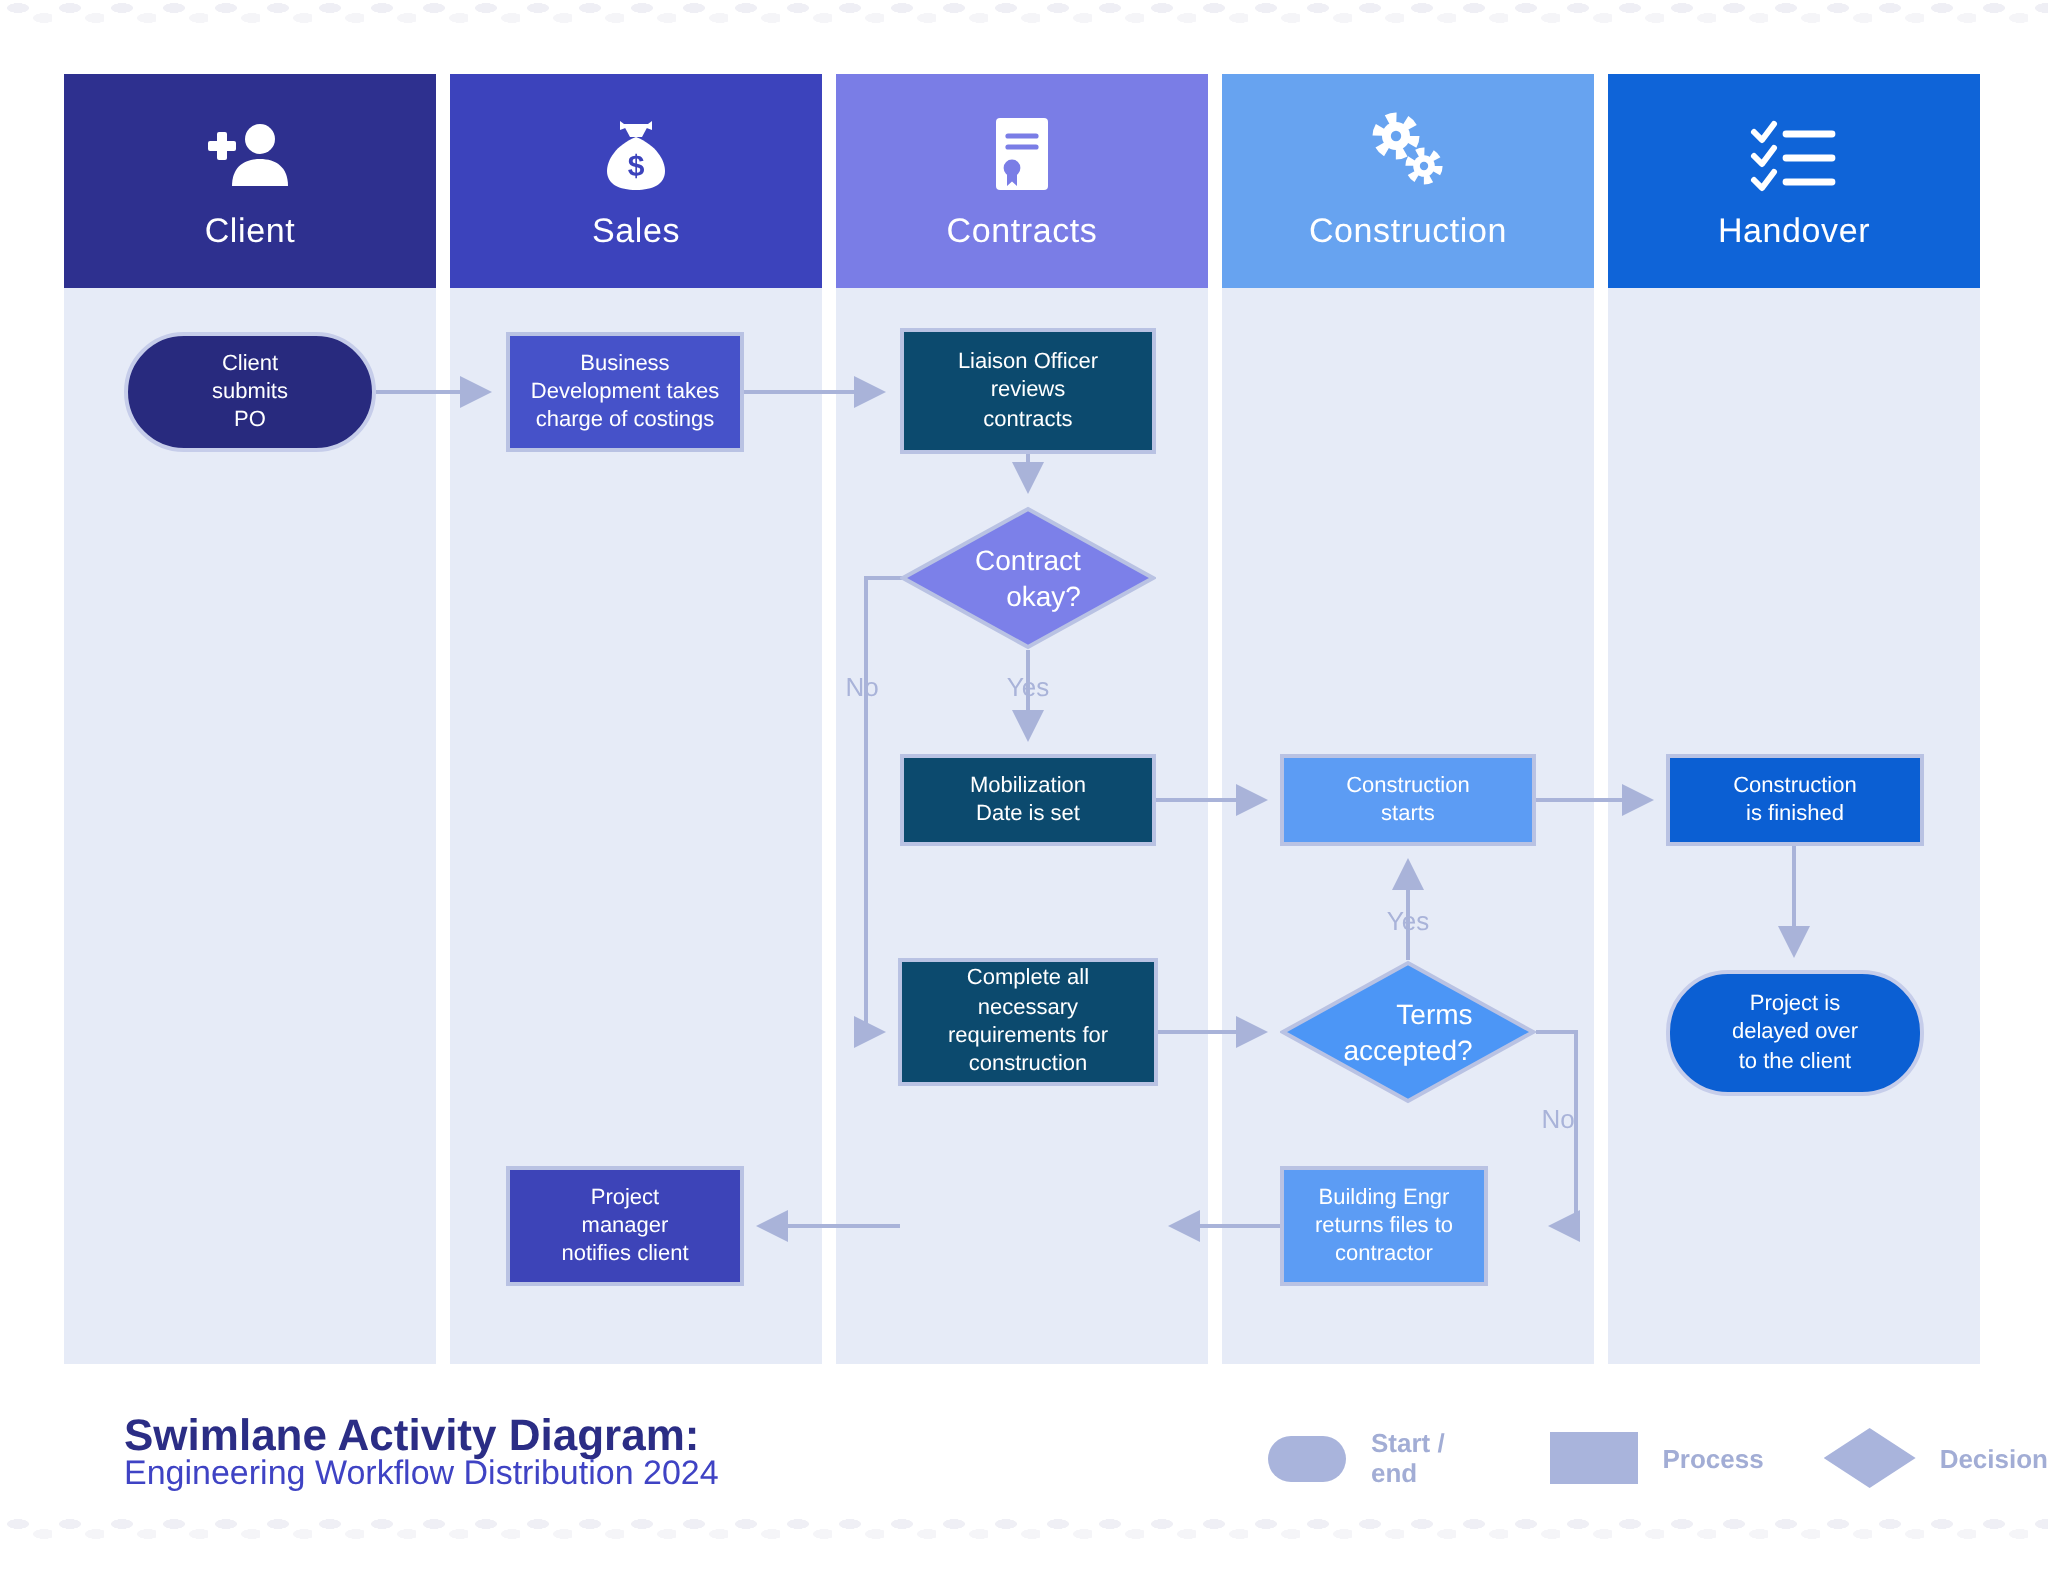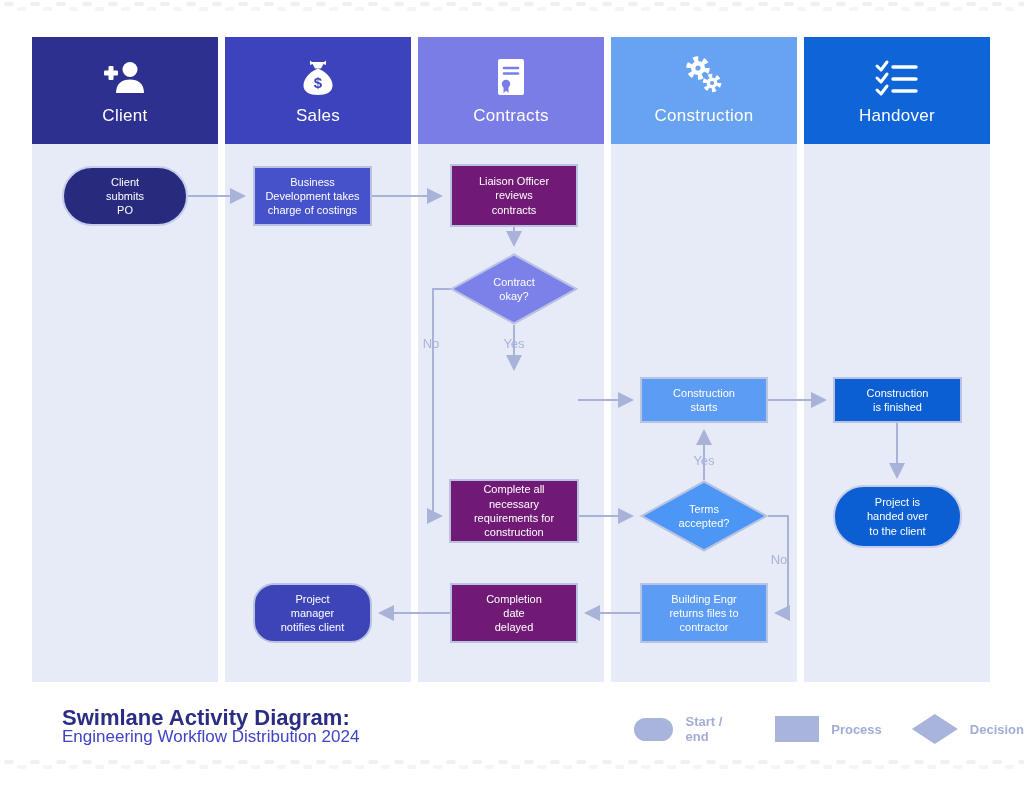--- a/index.html
+++ b/index.html
@@ -27,30 +27,30 @@
   .l5{left:804px;} .l5 .lane-header{background:#0f64d8;}
   .hicon{height:42px;display:flex;align-items:flex-end;justify-content:center;}
 
   
   .node{position:absolute;display:flex;align-items:center;justify-content:center;text-align:center;
         color:#fff;font-size:11px;line-height:1.3;white-space:pre-line;box-sizing:border-box;
         border:2px solid #b9c2e3;}
   .pill{border-radius:31px;border-color:#c6cdea;}
   .n-client{background:#282a7e;}
   .n-sales{background:#4652c9;}
-  .n-sales-dark{background:#3d44b8;border-radius:21px;}
-  .n-contracts{background:#701a75;}
+  .n-sales-dark{background:#3d44b8;}
+  .n-contracts{background:#0c4a6e;}
   .n-construction{background:#5c9cf4;}
   .n-handover{background:#0b5fd3;}
 
   
   .diamond{position:absolute;}
   .diamond svg{position:absolute;left:0;top:0;}
   .diamond .dtext{position:absolute;left:0;top:0;width:100%;height:100%;display:flex;align-items:center;justify-content:center;
-        text-align:center;color:#fff;font-size:11px;line-height:1.3;white-space:pre-line;}
+        text-align:right;color:#fff;font-size:14px;line-height:1.3;white-space:pre-line;}
 
   
   .branch{position:absolute;width:34px;text-align:center;font-size:13px;color:#a9b3d9;}
 
   
   #edges{position:absolute;left:0;top:0;pointer-events:none;}
 
   
   .f-title{position:absolute;left:62px;top:705px;font-size:22px;font-weight:bold;color:#2b2d85;}
   .f-sub{position:absolute;left:62px;top:727px;font-size:17px;color:#3f43c4;}
@@ -186,20 +186,22 @@
 contracts</div>
 
   <div class="diamond" style="left:450px;top:253px;width:128px;height:72px;">
     <svg width="128" height="72" viewBox="0 0 128 72">
       <polygon points="64,1.5 126.5,36 64,70.5 1.5,36" fill="#7c80e9" stroke="#b9c2e3" stroke-width="2"></polygon>
     </svg>
     <div class="dtext">Contract
 okay?</div>
   </div>
 
+  <div class="node n-contracts" style="left:450px;top:377px;width:128px;height:46px;">Mobilization
+Date is set</div>
 
   <div class="node n-construction" style="left:640px;top:377px;width:128px;height:46px;">Construction
 starts</div>
 
   <div class="node n-handover" style="left:833px;top:377px;width:129px;height:46px;">Construction
 is finished</div>
 
   <div class="node n-contracts" style="left:449px;top:479px;width:130px;height:64px;">Complete all
 necessary
 requirements for
@@ -207,32 +209,29 @@
 
   <div class="diamond" style="left:640px;top:480px;width:128px;height:72px;">
     <svg width="128" height="72" viewBox="0 0 128 72">
       <polygon points="64,1.5 126.5,36 64,70.5 1.5,36" fill="#4c96f6" stroke="#b9c2e3" stroke-width="2"></polygon>
     </svg>
     <div class="dtext">Terms
 accepted?</div>
   </div>
 
   <div class="node pill n-handover" style="left:833px;top:485px;width:129px;height:63px;">Project is
-handed over
+delayed over
 to the client</div>
 
   <div class="node n-sales-dark" style="left:253px;top:583px;width:119px;height:60px;">Project
 manager
 notifies client</div>
 
-  <div class="node n-contracts" style="left:450px;top:583px;width:128px;height:60px;">Completion
-date
-delayed</div>
-
-  <div class="node n-construction" style="left:640px;top:583px;width:128px;height:60px;">Building Engr
+
+  <div class="node n-construction" style="left:640px;top:583px;width:104px;height:60px;">Building Engr
 returns files to
 contractor</div>
 
   <div class="branch" style="left:414px;top:336px;">No</div>
   <div class="branch" style="left:497px;top:336px;">Yes</div>
   <div class="branch" style="left:687px;top:453px;">Yes</div>
   <div class="branch" style="left:762px;top:552px;">No</div>
 
   <div class="f-title">Swimlane Activity Diagram:</div>
   <div class="f-sub">Engineering Workflow Distribution 2024</div>

